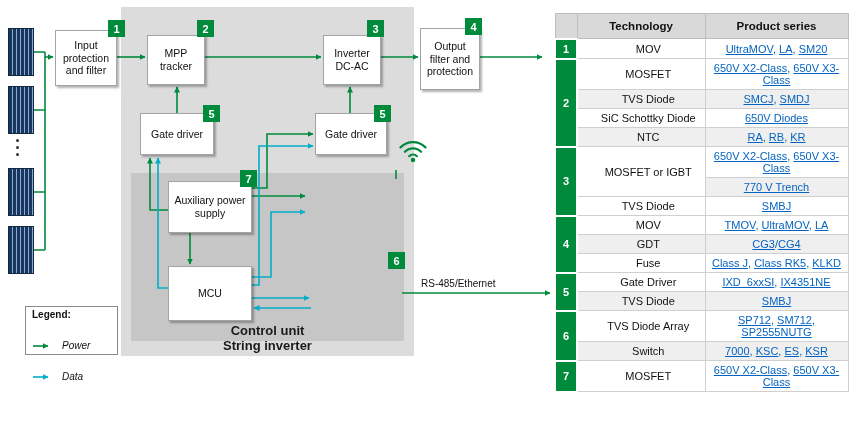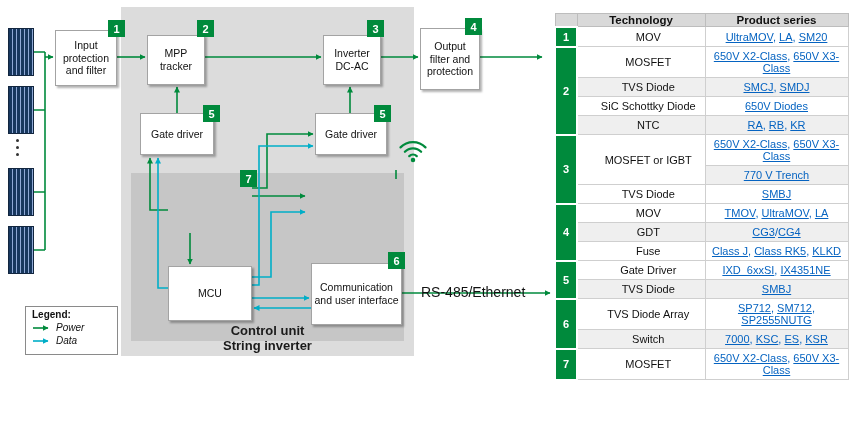--- a/index.html
+++ b/index.html
@@ -25,34 +25,34 @@
   
   .pv { position:absolute; left:8px; width:26px; height:48px; z-index:3; border:1px solid #12263f;
         background:repeating-linear-gradient(90deg,#17375e 0px,#17375e 3px,#8fa9d6 3px,#8fa9d6 4px); }
   .pv-dots { position:absolute; left:16px; top:139px; z-index:3; display:flex; flex-direction:column; gap:4px; }
   .pv-dots i { width:3px; height:3px; border-radius:50%; background:#333; }
 
   
   .wifi { position:absolute; left:398px; top:137px; z-index:4; }
 
   
-  .rs485 { position:absolute; left:421px; top:284px; z-index:3; font-size:14px; color:#111; }
+  .rs485 { position:absolute; left:421px; top:278px; z-index:3; font-size:10px; color:#111; }
 
   
   .legend { position:absolute; left:25px; top:306px; width:93px; height:49px; z-index:3;
             background:#fff; border:1px solid #8a8a8a; padding:2px 6px; }
   .legend-title { font-size:10px; font-weight:bold; color:#111; }
-  .legend-row { display:flex; align-items:center; gap:0; margin-top:2px; }
+  .legend-row { display:flex; align-items:center; gap:6px; margin-top:20px; }
   .legend-row span { font-size:10px; font-style:italic; color:#111; }
 
   
   table.ptable { position:absolute; left:554px; top:13px; width:293px; z-index:3;
                  border-collapse:collapse; table-layout:fixed; font-size:11px; background:#fff; }
   .ptable th { background:#d9d9d9; border:1px solid #bdbdbd; font-size:11.5px; font-weight:bold;
-               color:#111; padding:0 2px; text-align:center; }
+               color:#111; padding:6px 2px; text-align:center; }
   .ptable td { border:1px solid #cfcfcf; padding:3px 2px; text-align:center; vertical-align:middle;
                color:#111; background:#fff; }
   .ptable tr.alt td { background:#efefef; }
   .ptable td.badge-cell { background:var(--green,#008A3C) !important; color:#fff; font-weight:bold;
                           border:2px solid #fff; font-size:11px; }
   .ptable td.tech-cell { background:inherit;padding-left:16px; }
   a.plink { color:var(--link,#0563C1); text-decoration:underline; cursor:pointer; }
   .sep { color:var(--link,#0563C1); }
 </style>
 </head>
@@ -122,25 +122,25 @@
     </div>
   <div class="box" style="left:420px;top:28px;width:60px;height:62px">
       <span>Output filter and protection</span>
     </div>
   <div class="box" style="left:140px;top:113px;width:74px;height:42px">
       <span>Gate driver</span>
     </div>
   <div class="box" style="left:315px;top:113px;width:72px;height:42px">
       <span>Gate driver</span>
     </div>
+  <div class="box" style="left:168px;top:181px;width:84px;height:52px">
+      <span>Auxiliary power supply</span>
+    </div>
   <div class="box" style="left:168px;top:266px;width:84px;height:55px">
       <span>MCU</span>
-    </div>
-  <div class="box" style="left:311px;top:263px;width:91px;height:62px">
-      <span>Communication and user interface</span>
     </div>
 
   <div class="badge" style="left:108px;top:20px">1</div>
   <div class="badge" style="left:197px;top:20px">2</div>
   <div class="badge" style="left:367px;top:20px">3</div>
   <div class="badge" style="left:465px;top:18px">4</div>
   <div class="badge" style="left:203px;top:105px">5</div>
   <div class="badge" style="left:374px;top:105px">5</div>
   <div class="badge" style="left:240px;top:170px">7</div>
   <div class="badge" style="left:388px;top:252px">6</div>

